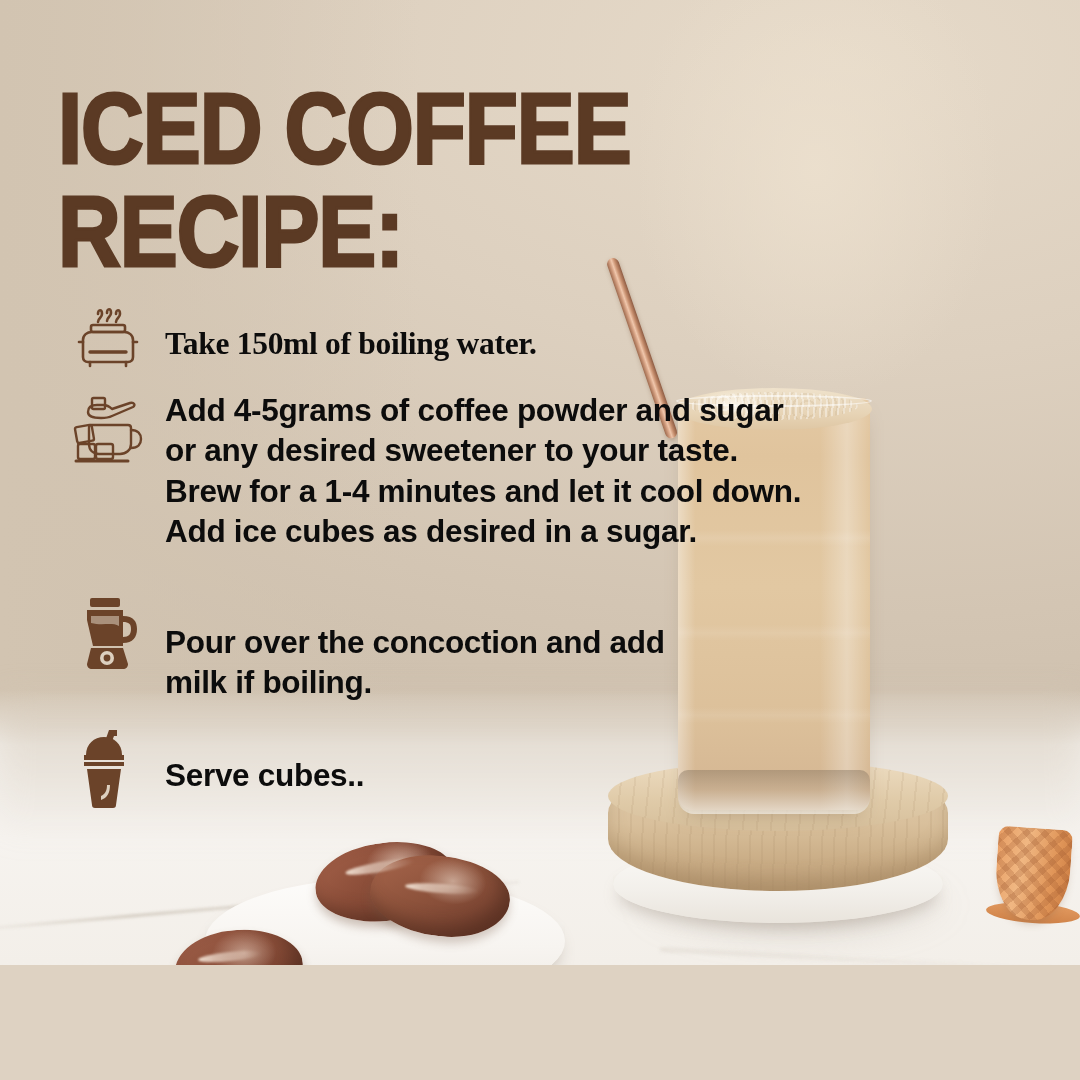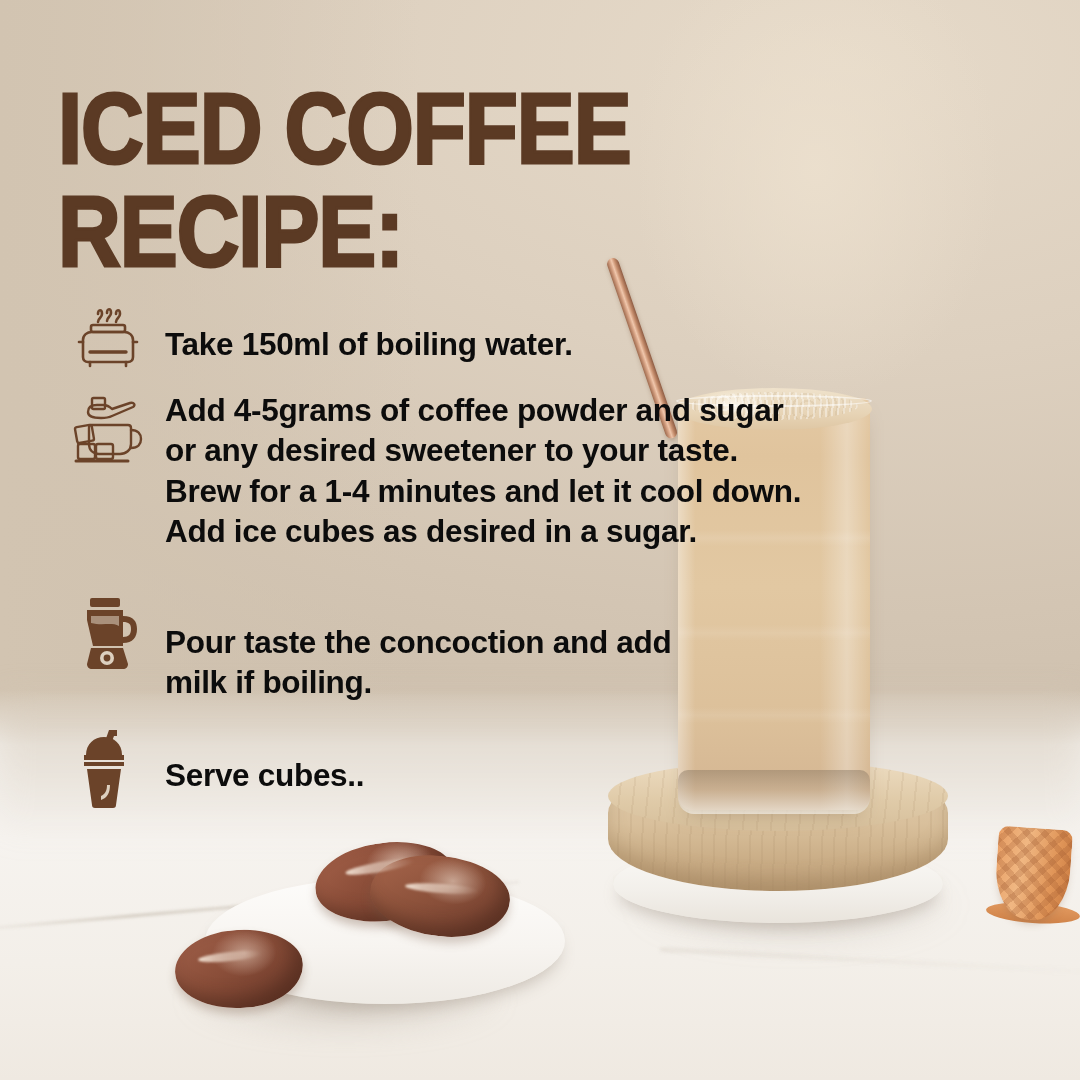--- a/index.html
+++ b/index.html
@@ -3,21 +3,21 @@
 <meta charset="utf-8">
 <title>Iced Coffee Recipe</title>
 <style>
   html,body{margin:0;padding:0;}
   body{
     width:1080px;height:1080px;overflow:hidden;
     font-family:"Liberation Sans", sans-serif;
     background:#ded2c2;
   }
   #poster{
-    position:relative;width:1080px;height:1080px;overflow:hidden;
+    position:relative;width:1080px;height:965px;overflow:hidden;
     background:#ded2c2;
   }
 
   
   .photo{position:absolute;inset:0;overflow:hidden;}
 
   
   .wall{
     position:absolute;left:0;top:0;width:1080px;height:790px;
     background:
@@ -238,21 +238,21 @@
     color:#0c0c0c;
     font-weight:700;
     font-size:31.5px;
     line-height:40.5px;
     letter-spacing:-.3px;
   }
   .step-text .ln{display:block;white-space:nowrap;}
 
   .s1{margin-top:0;}
   .s1 .step-icon{top:2px;}
-  .s1 .step-text{padding-top:26px;}
+  .s1 .step-text{padding-top:26px;font-family:Liberation Serif, serif;}
 
   .s2{margin-top:23px;}
   .s2 .step-icon{top:4px;}
   .s2 .step-text{padding-top:2px;}
 
   .s3{margin-top:44px;}
   .s3 .step-icon{top:0px;}
   .s3 .step-text{padding-top:26px;}
 
   .s4{margin-top:22px;}
@@ -358,21 +358,21 @@
             <rect x="16" y="2" width="30" height="9" rx="2"></rect>
             <path d="M13 14 L49 14 L49 50 L19 50 L13 24 Z"></path>
             <path d="M49 20 C60 20, 63 26, 63 33 C63 41, 59 47, 49 47 L49 41 C55 41, 57 38, 57 33 C57 28, 55 26, 49 26 Z"></path>
             <path d="M17 52 L49 52 L54 68 C54 71, 52 73, 49 73 L18 73 C15 73, 13 71, 13 68 Z"></path>
             <circle cx="33" cy="62" r="7" fill="#ddd0bf"></circle>
             <circle cx="33" cy="62" r="3.4" fill="#6b4329"></circle>
             <path d="M17 20 L45 20 L45 30 C38 26, 28 30, 17 27 Z" fill="#ddd0bf" opacity="0.55"></path>
           </svg>
         </div>
         <div class="step-text">
-          <span class="ln">Pour taste the concoction and add</span>
+          <span class="ln">Pour over the concoction and add</span>
           <span class="ln">milk if boiling.</span>
         </div>
       </div>
 
       <div class="step s4">
         <div class="step-icon">
           <svg width="58" height="82" viewBox="0 0 58 82" fill="#6b4329">
             <path d="M30 3 L38 3 L38 9 L35 9 L30 22 L24 20 Z"></path>
             <path d="M7 28 C7 17, 15 10, 25 10 C35 10, 43 17, 43 28 Z"></path>
             <rect x="5" y="28" width="40" height="5"></rect>

